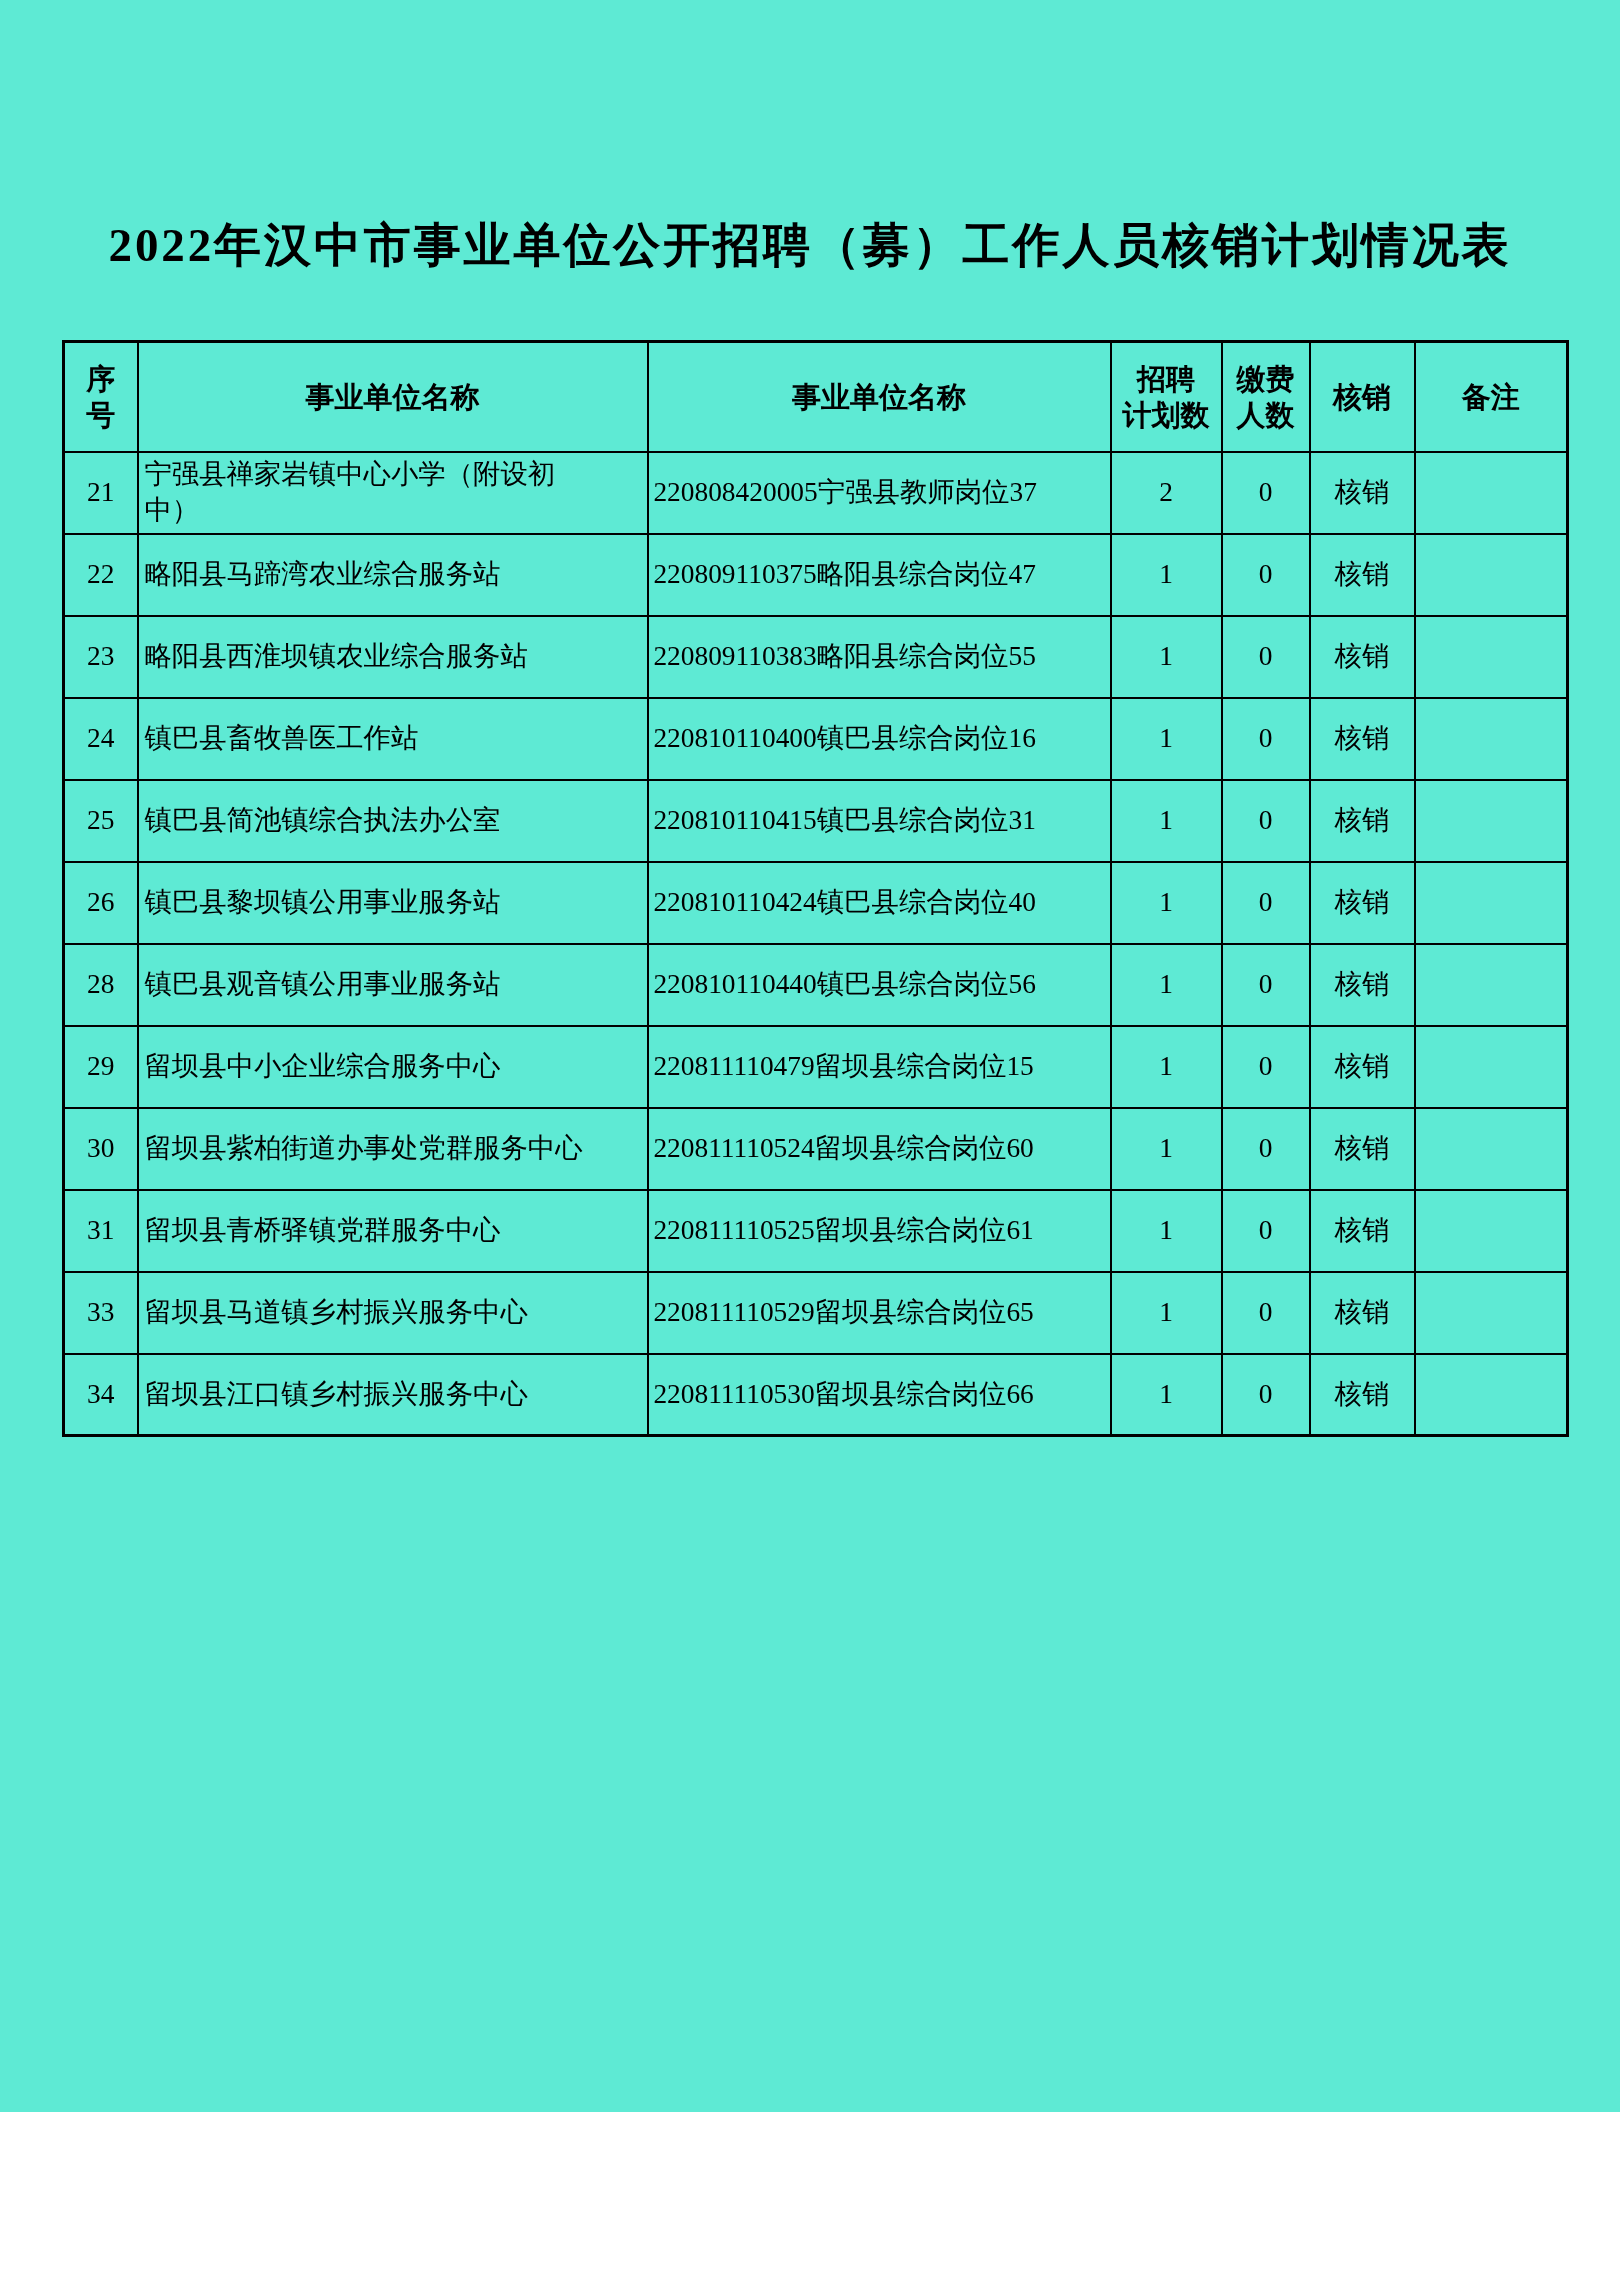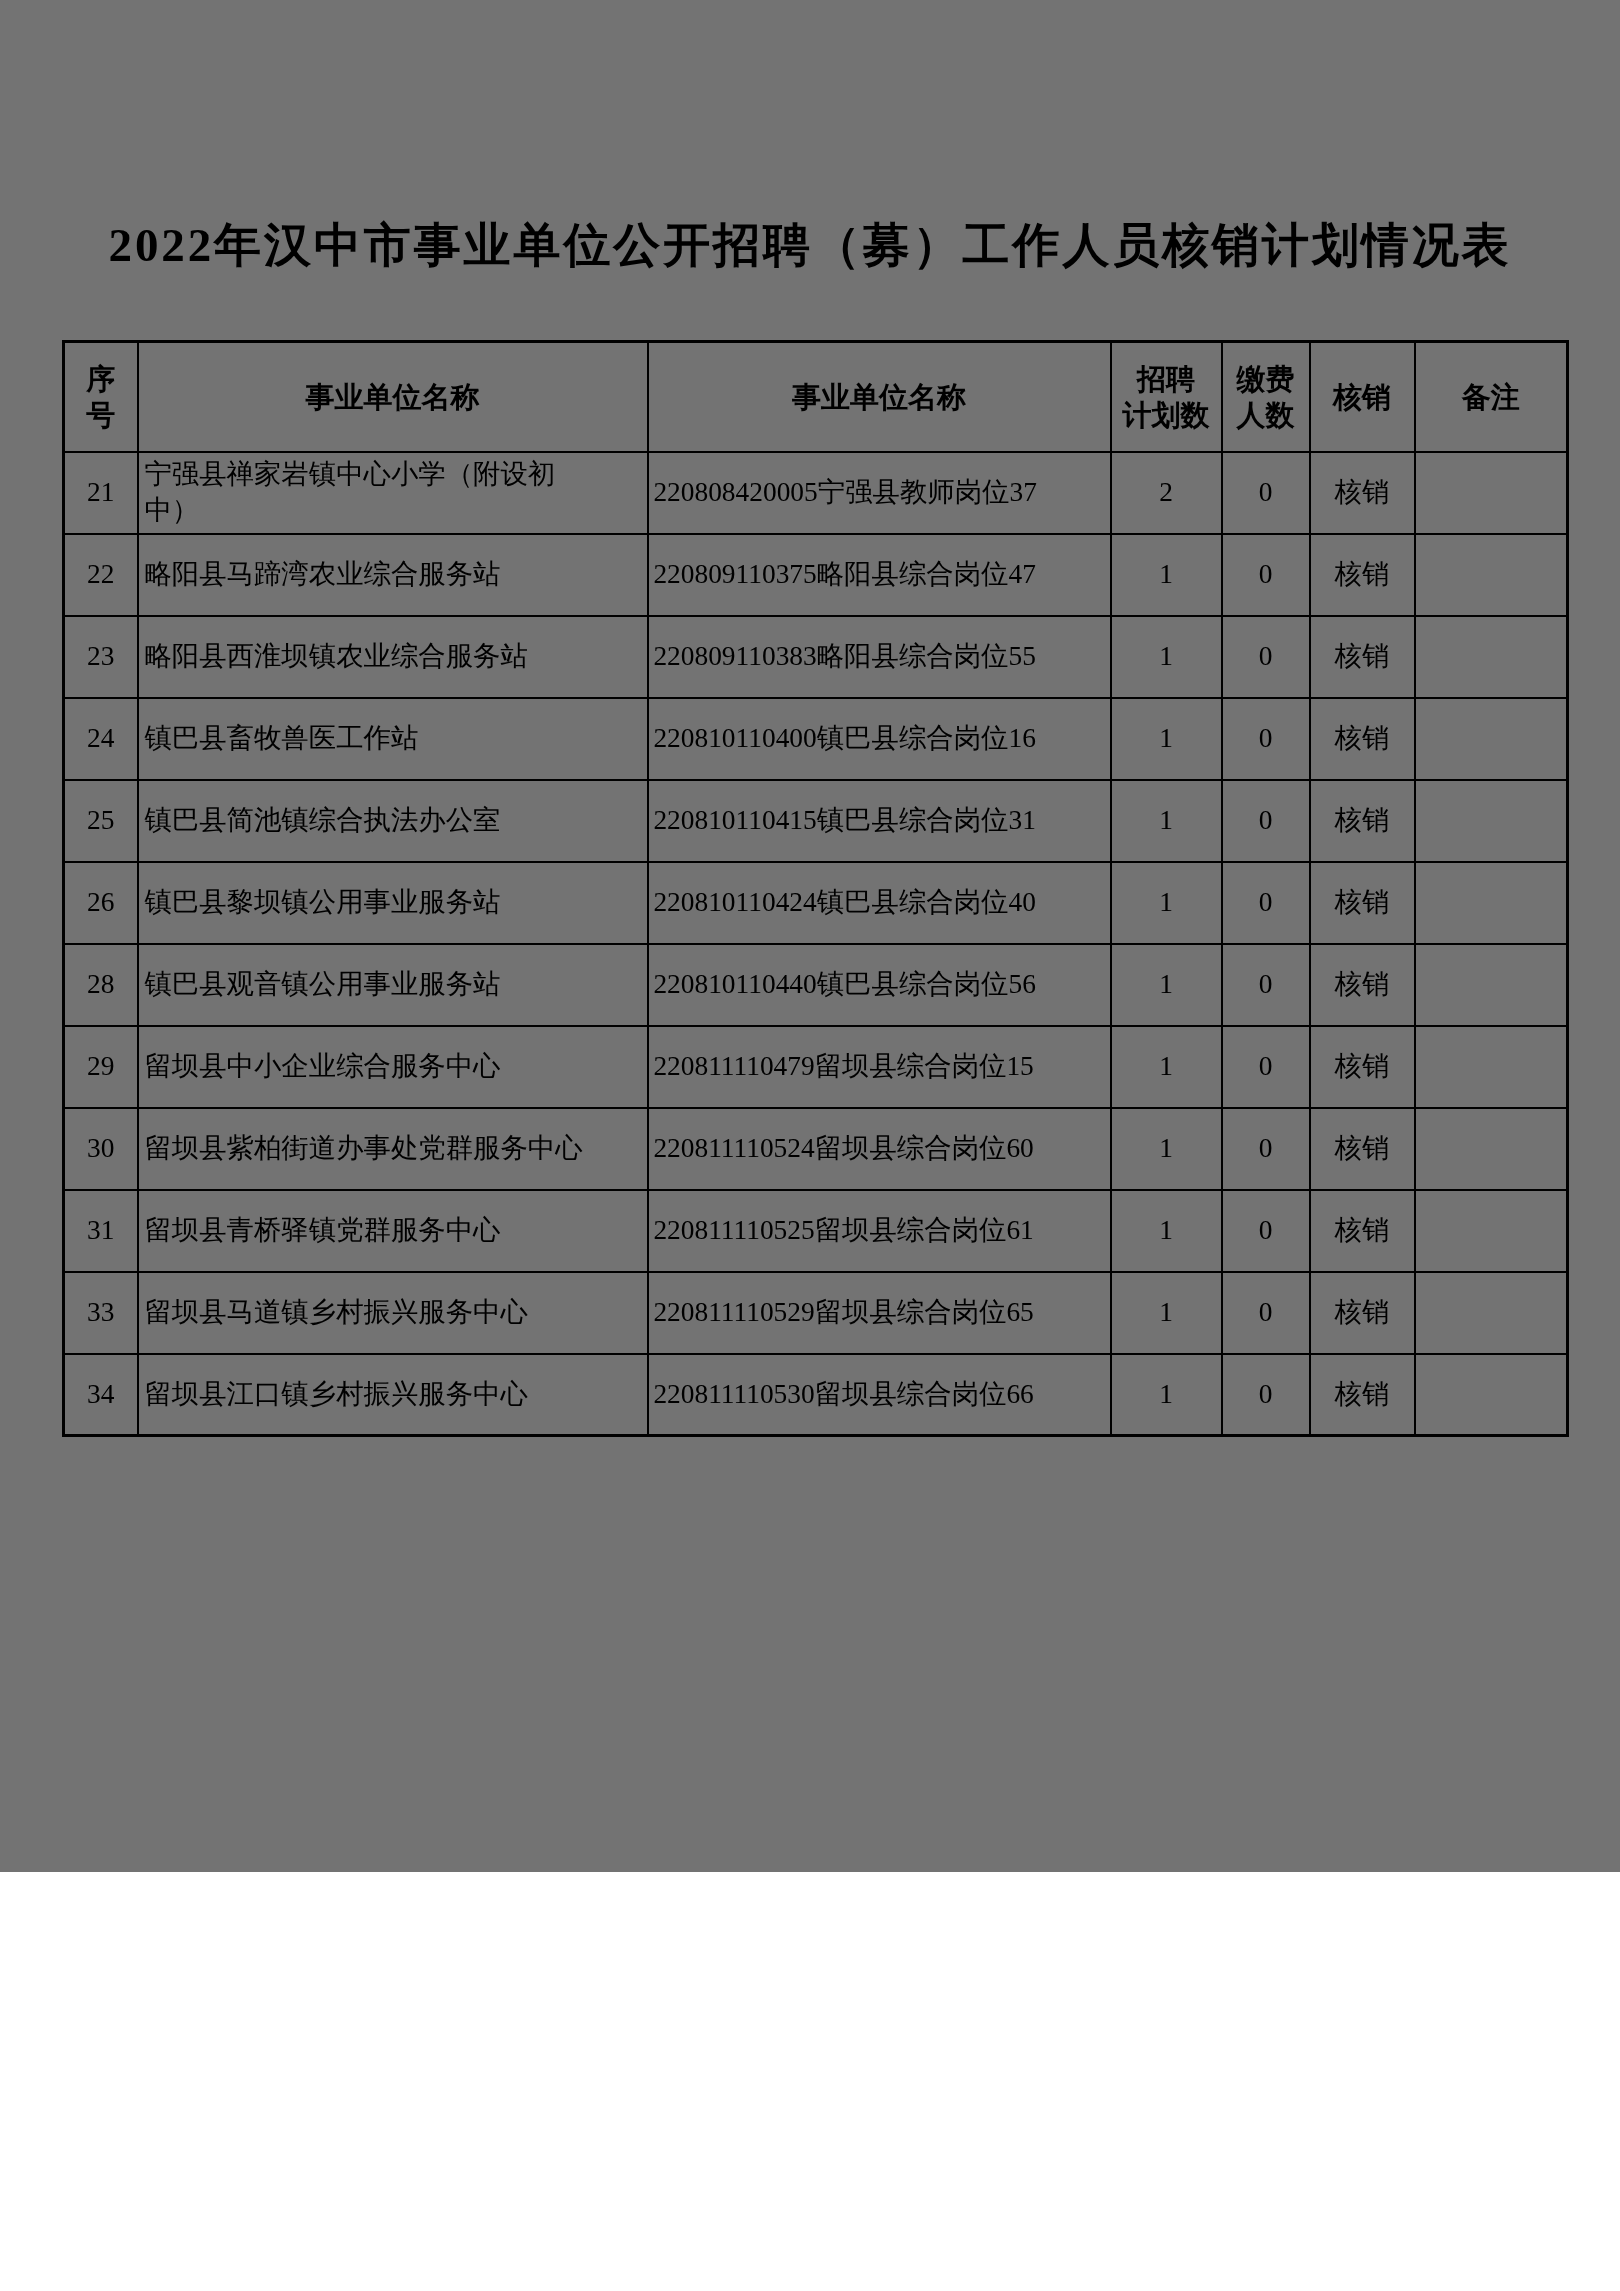--- a/index.html
+++ b/index.html
@@ -3,22 +3,22 @@
 <meta charset="utf-8">
 <style>
   html, body {
     margin: 0;
     padding: 0;
     background: #ffffff;
   }
   .page {
     position: relative;
     width: 1620px;
-    height: 1872px;
-    background: #737373;
+    height: 2112px;
+    background: #5eead4;
     color: #000000;
     font-family: "Liberation Serif", "DejaVu Serif", serif;
     overflow: hidden;
   }
   .doc-title {
     position: absolute;
     top: 214px;
     left: 0;
     width: 100%;
     margin: 0;

